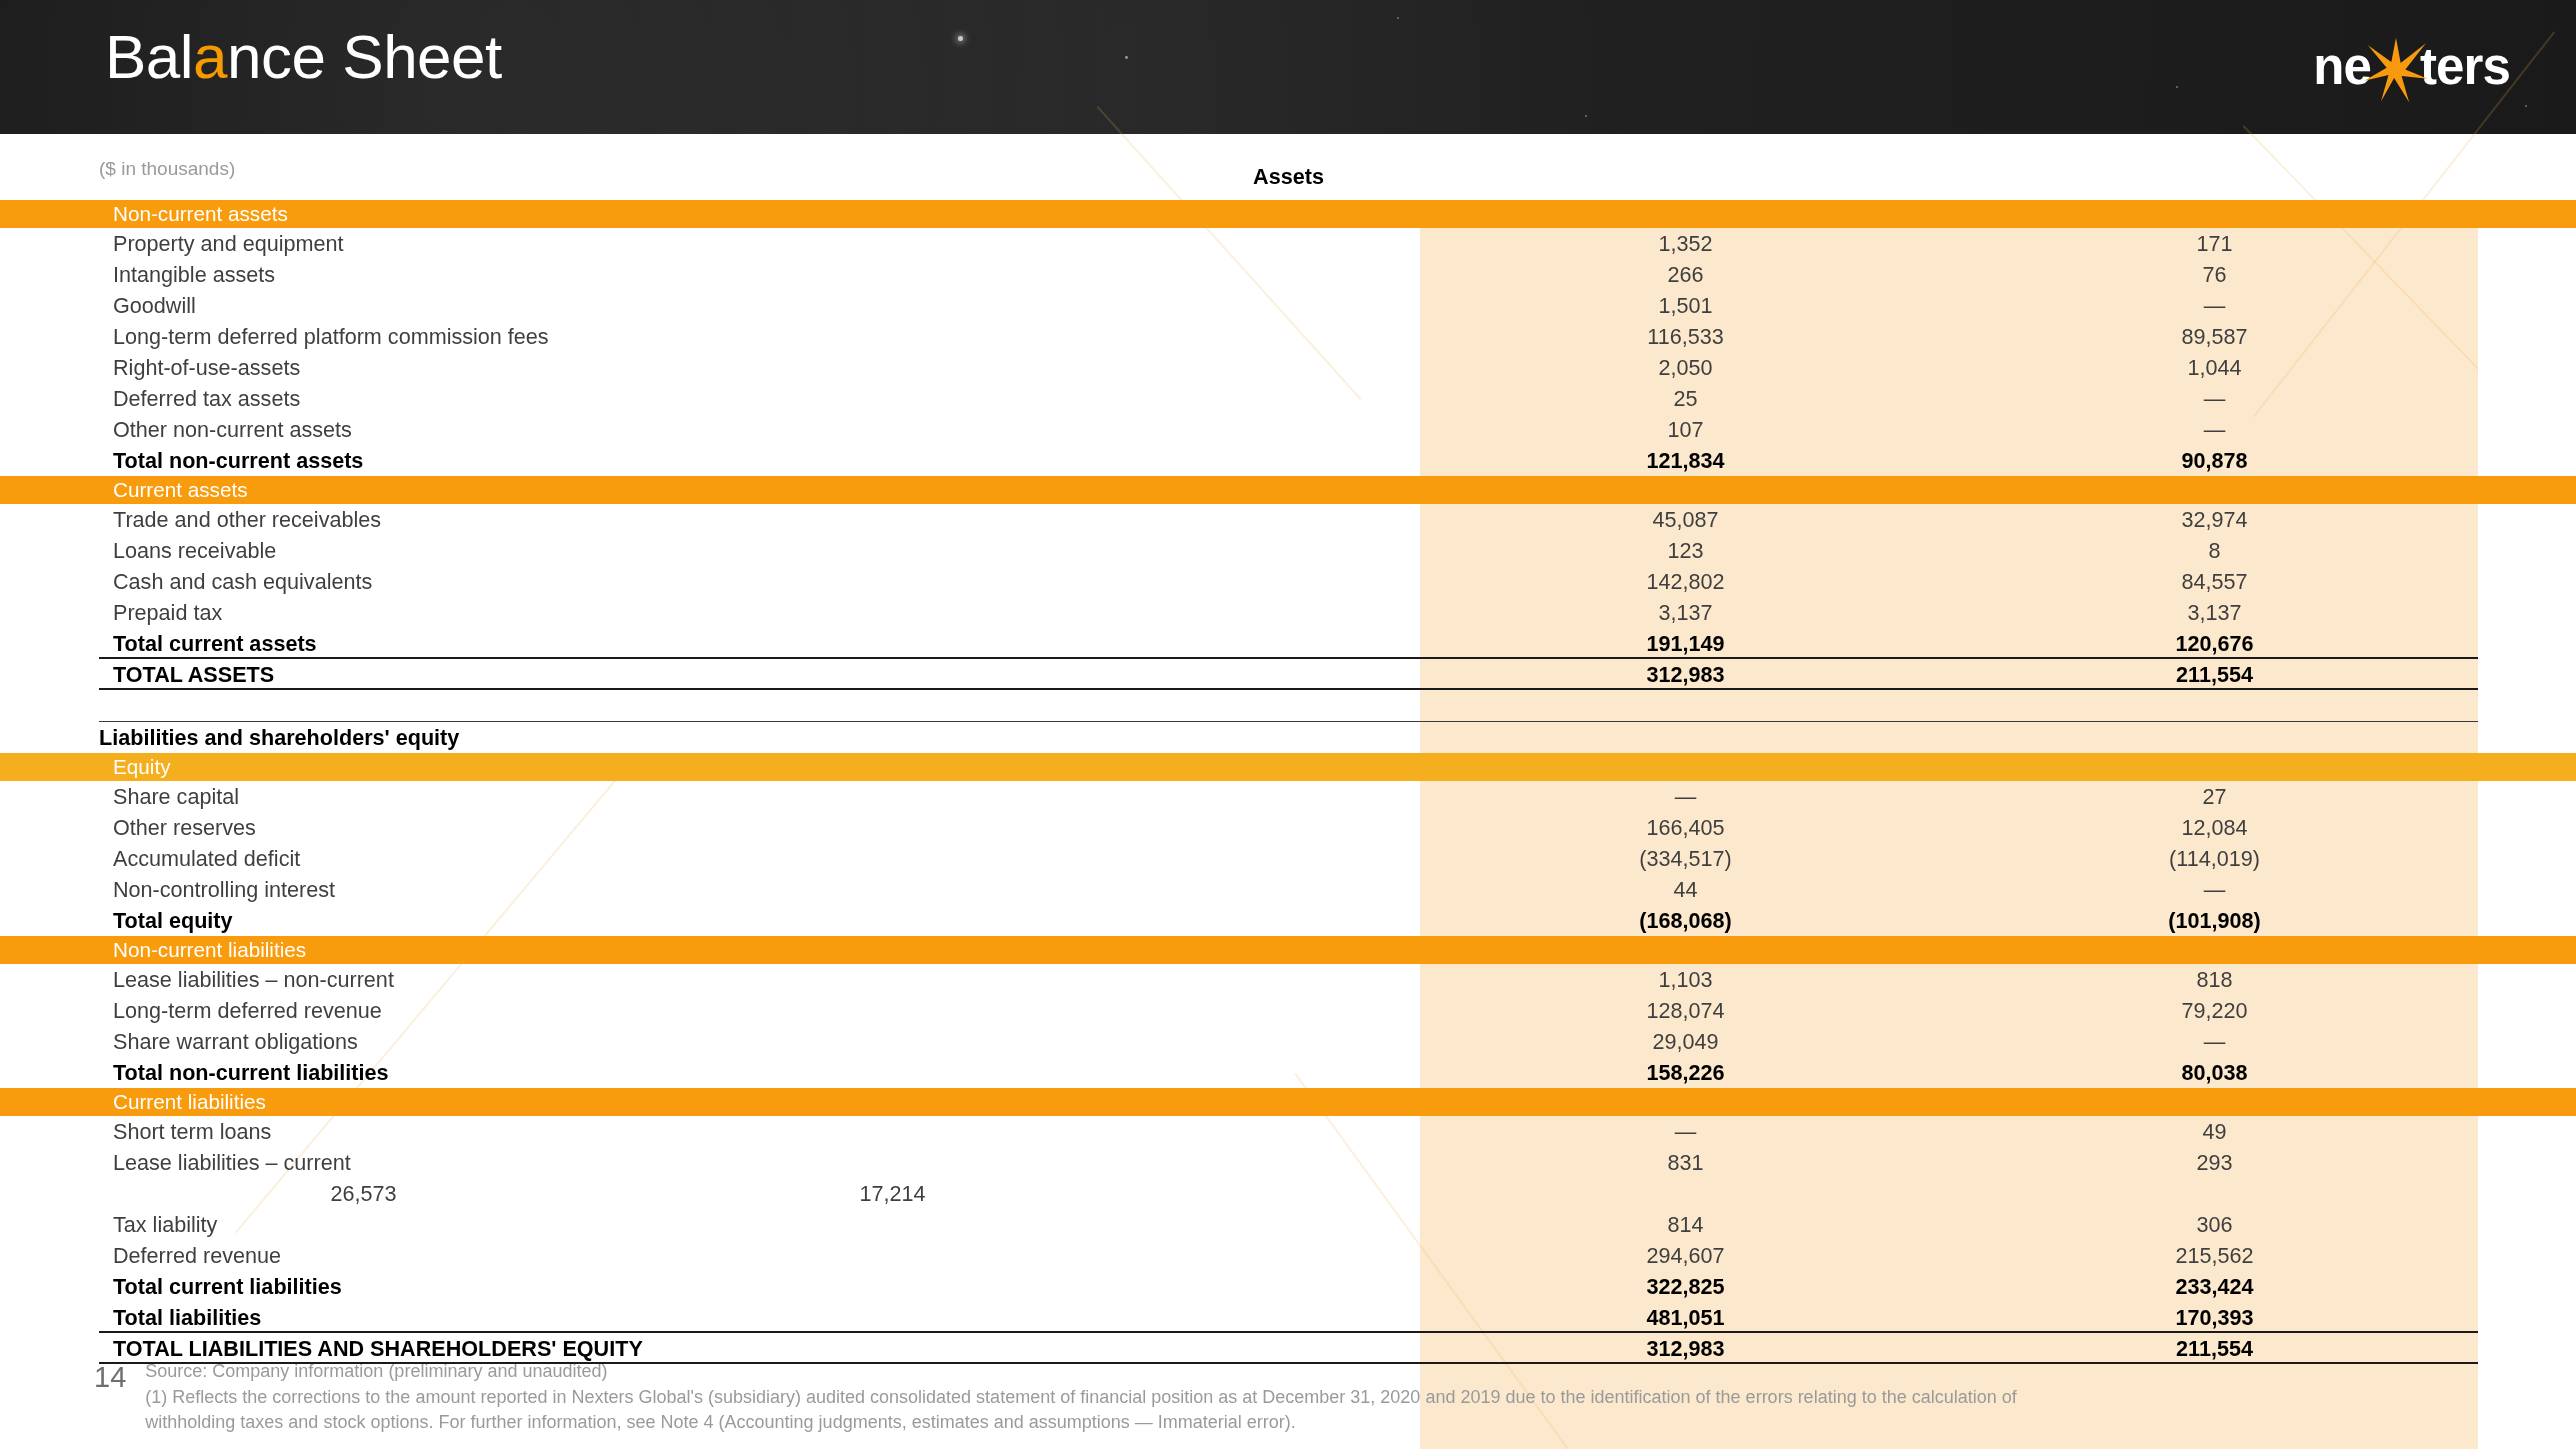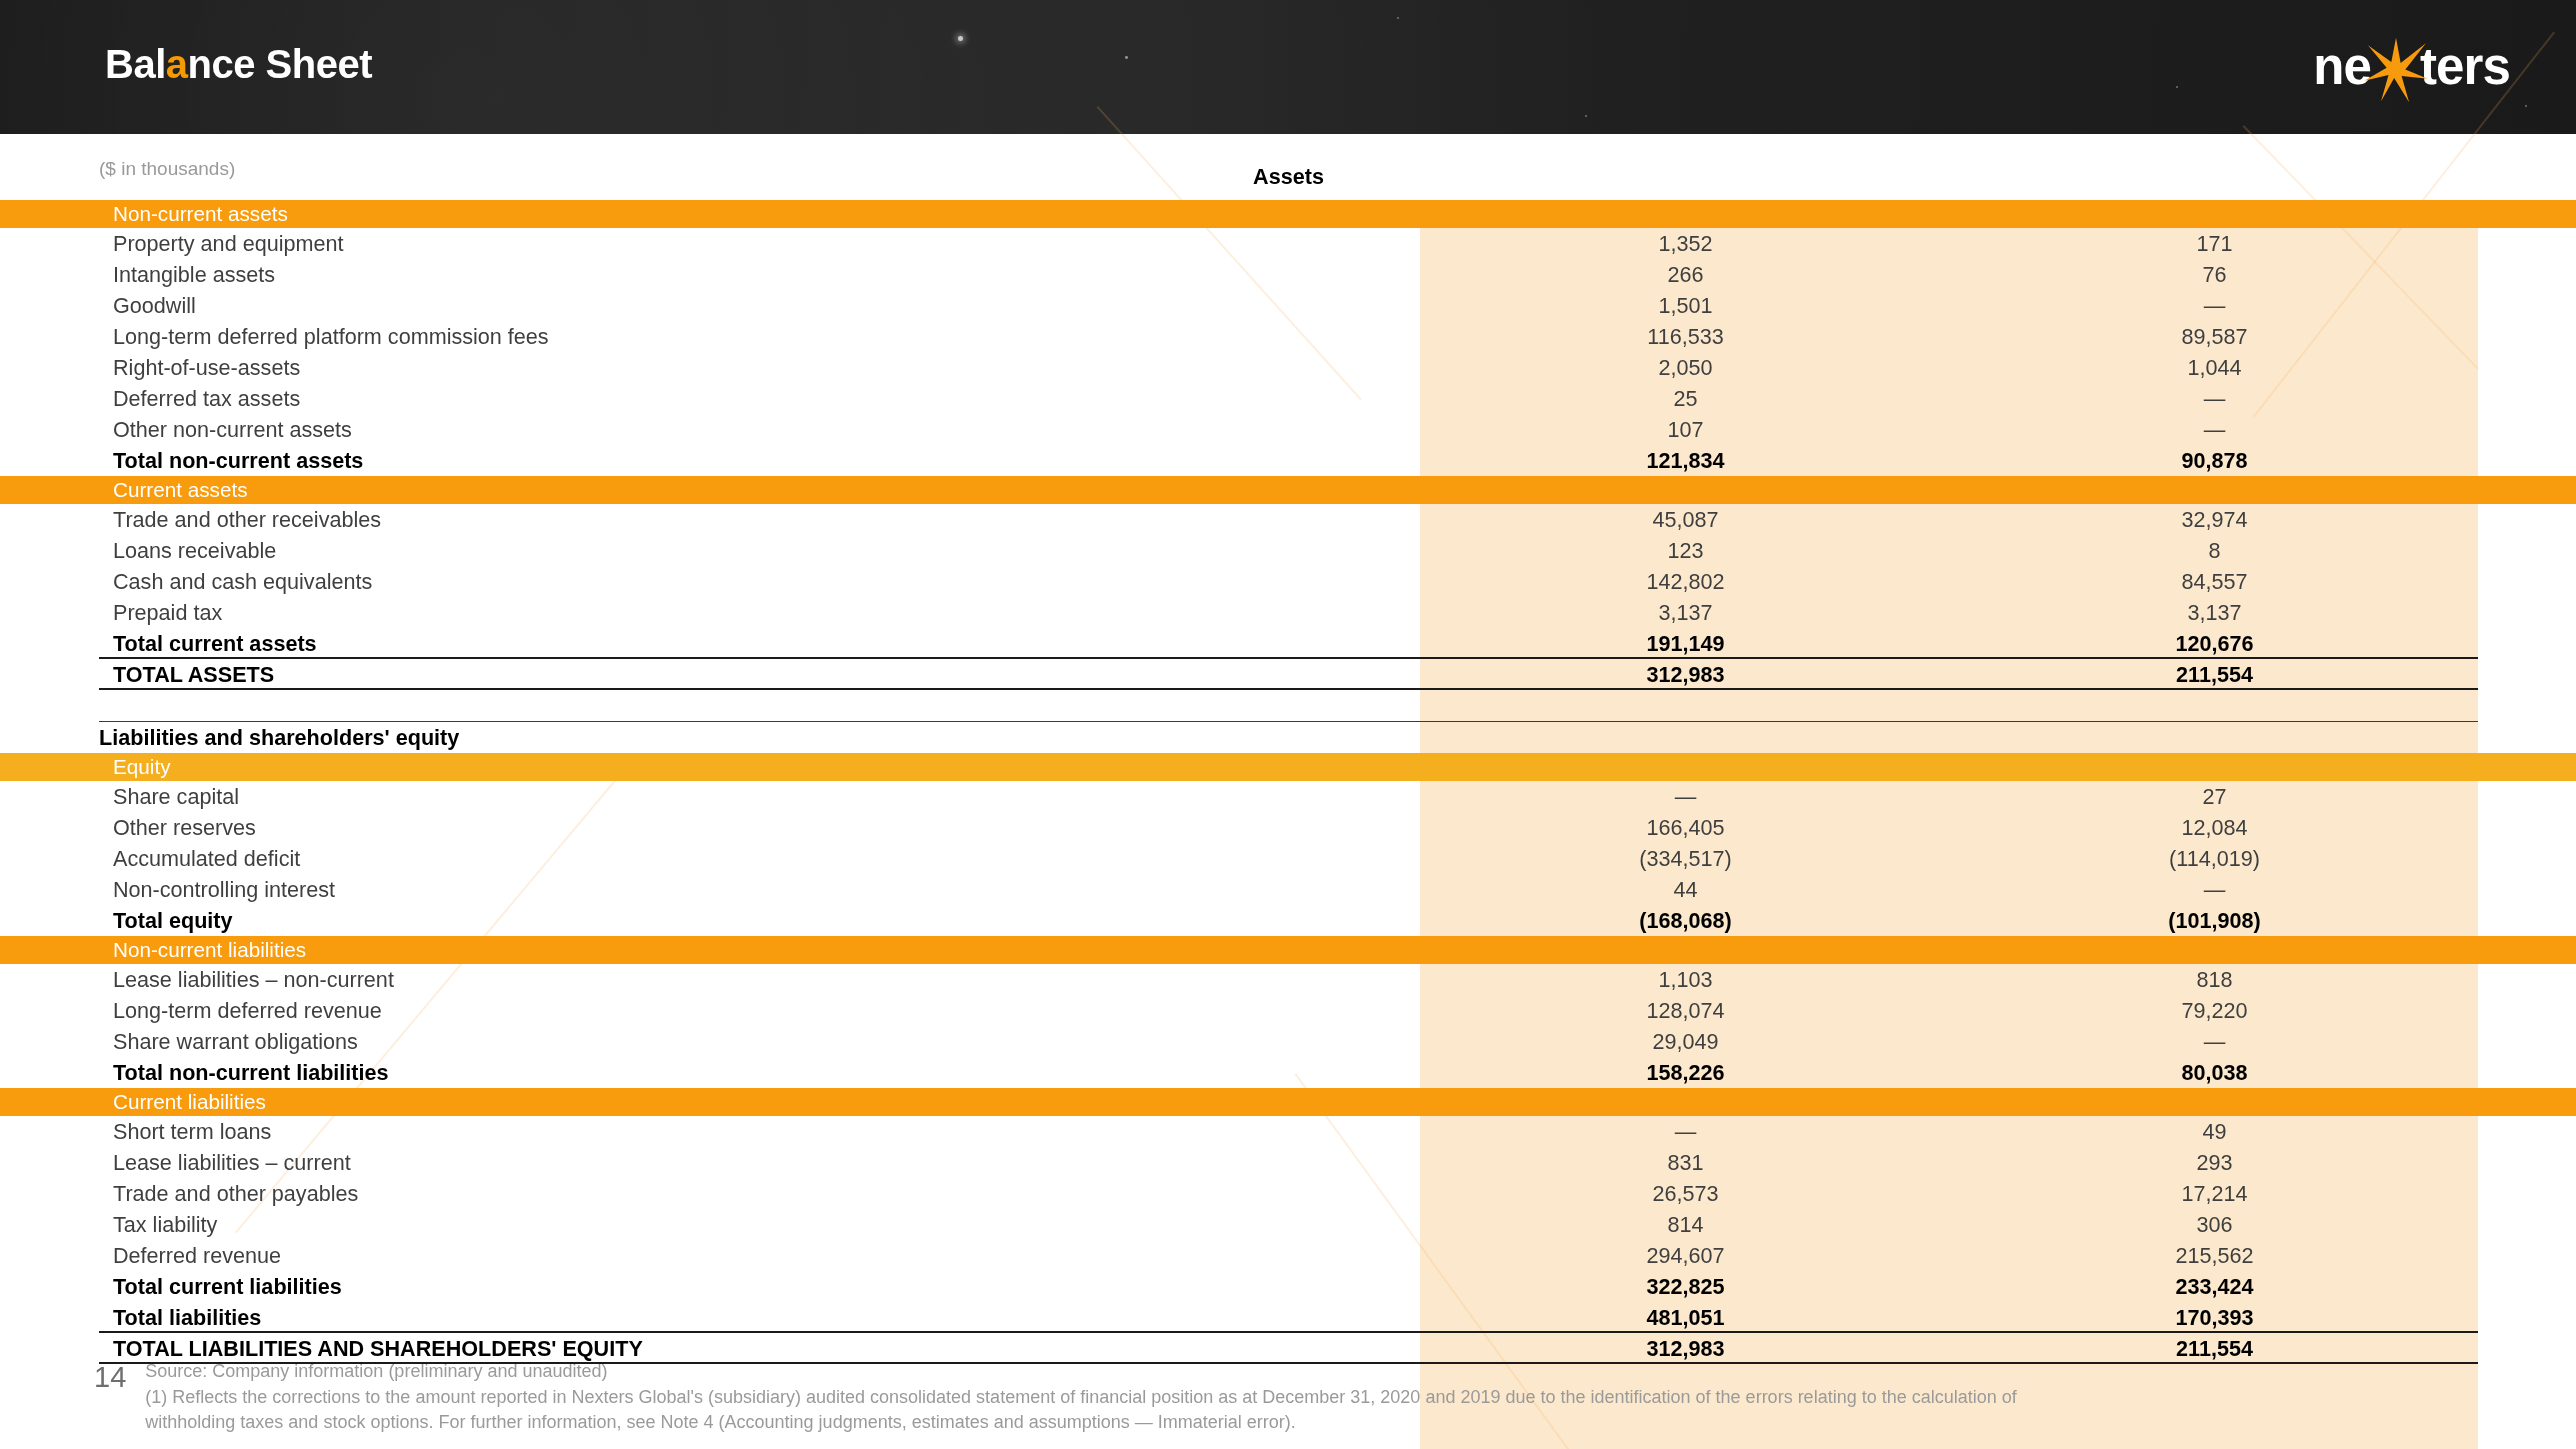--- a/index.html
+++ b/index.html
@@ -40,23 +40,23 @@
   }
   .star.big {
     width: 4.7px; height: 4.7px;
     box-shadow: 0 0 6.6px 1.9px rgba(255,255,255,.55);
   }
   .star.sm { width: 2.8px; height: 2.8px; opacity: .5; }
   .star.xs { width: 1.9px; height: 1.9px; opacity: .38; }
 
   .title {
     position: absolute;
-    left: 105px; top: 42px;
-    font-size: 40px;
-    font-weight: bold;
+    left: 105px; top: 21px;
+    font-size: 62px;
+    font-weight: normal;
     letter-spacing: -0.5px;
     color: #ffffff;
     white-space: nowrap;
   }
   .title .accent { color: #f59a00; }
 
   .logo {
     position: absolute;
     right: 66px; top: 36px;
     height: 60px;
@@ -430,21 +430,20 @@
         <span class="label">Short term loans</span>
         <span class="v">—</span>
         <span class="v">49</span>
       </div>
       <div class="row">
         <span class="label">Lease liabilities – current</span>
         <span class="v">831</span>
         <span class="v">293</span>
       </div>
       <div class="row">
-        <span class="label">Trade and other payables</span>
         <span class="v">26,573</span>
         <span class="v">17,214</span>
       </div>
       <div class="row">
         <span class="label">Tax liability</span>
         <span class="v">814</span>
         <span class="v">306</span>
       </div>
       <div class="row">
         <span class="label">Deferred revenue</span>

